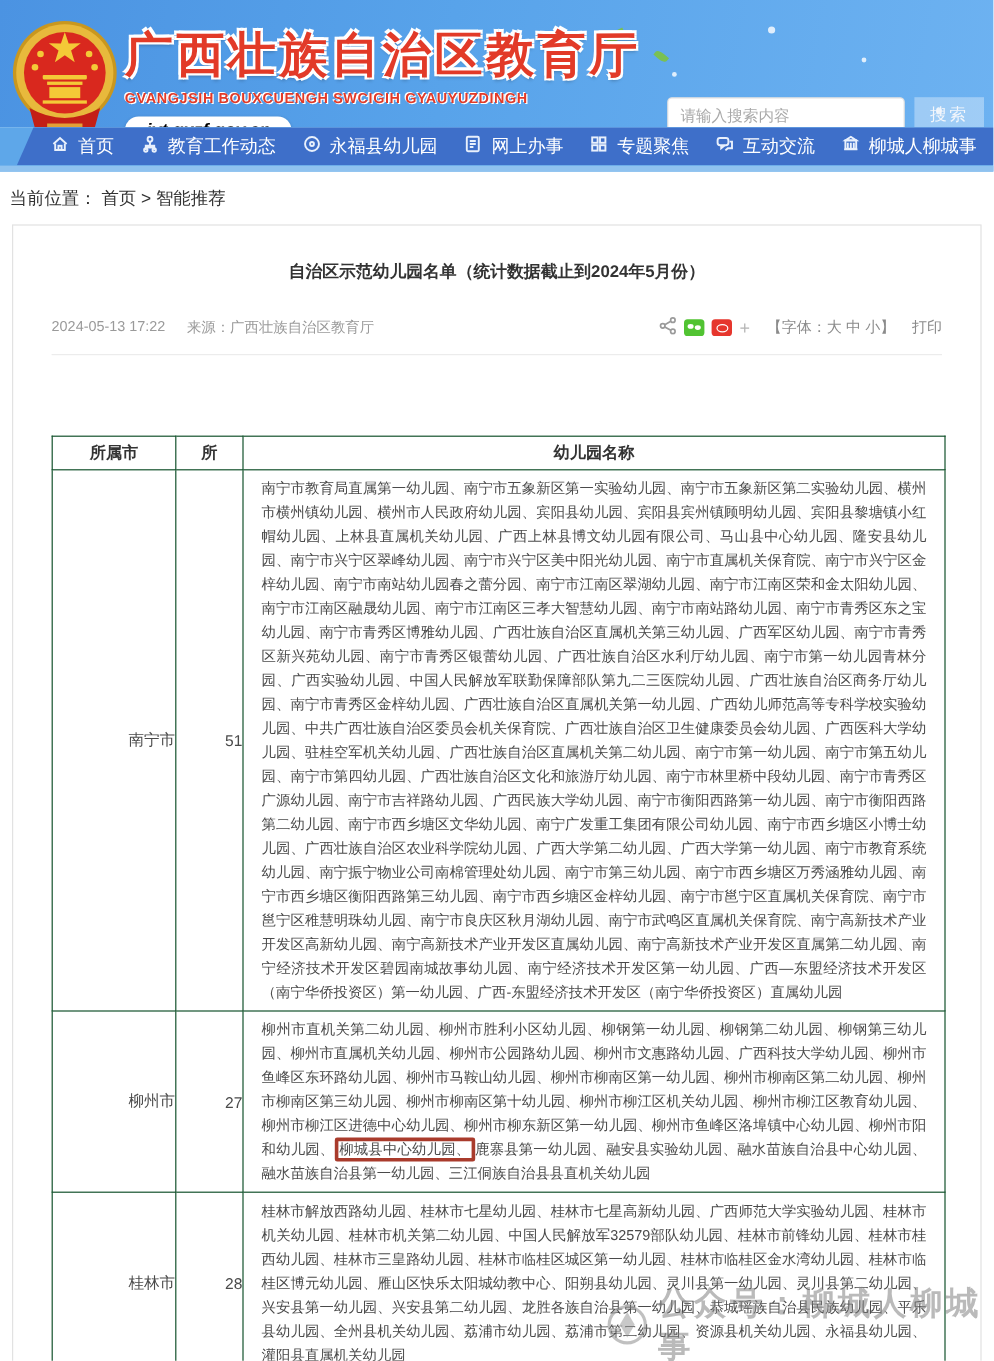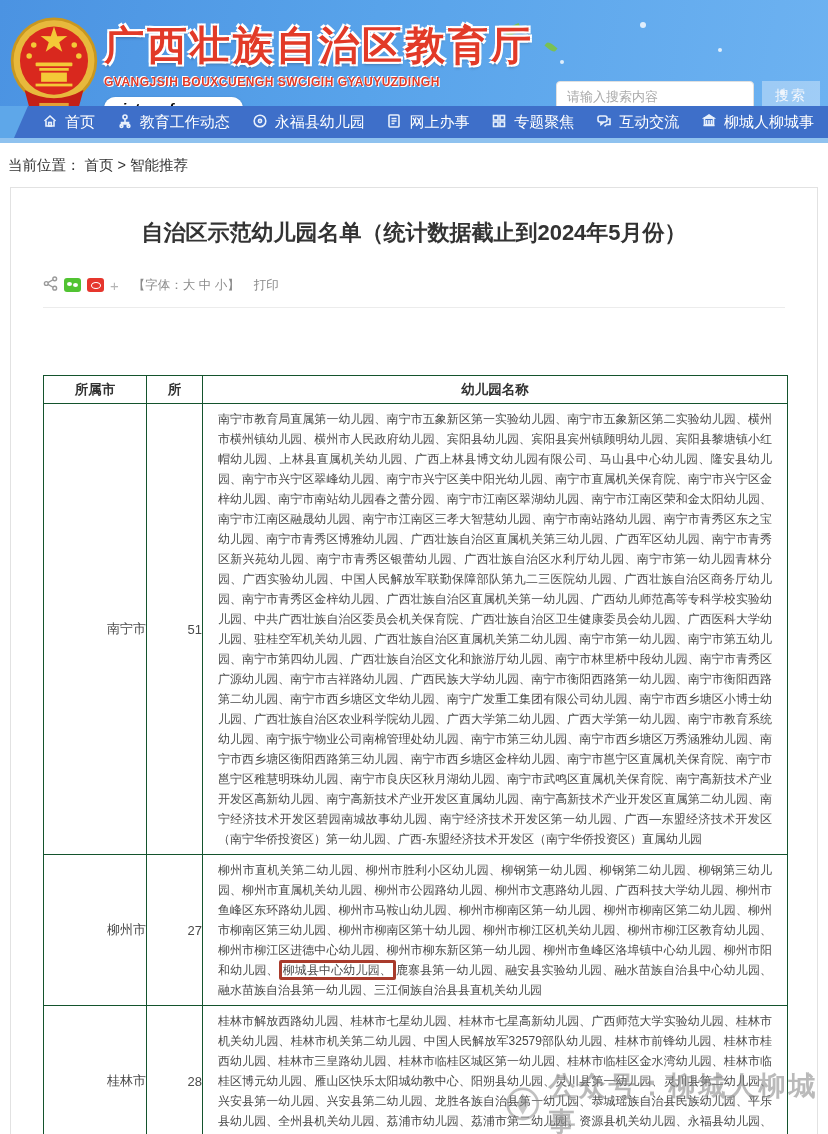--- a/index.html
+++ b/index.html
@@ -38,21 +38,21 @@
   .nav-item svg { width:16px; height:16px; stroke:#e8f0fc; fill:none; stroke-width:1.6; }
 
   
   .breadcrumb { padding:13px 8px 10px 8px; font-size:14.5px; color:#333; }
   .breadcrumb span { margin-right:4px; }
   .crumb-link { cursor:pointer; }
 
   
   .panel { margin:2px 10px 0 10px; height:1100px; background:#fff;
     border:1px solid #e2e2e2; padding:0 32px; overflow:hidden; }
-  .article-title { margin-top:30px; text-align:center; font-size:22px; font-weight:700; color:#333; }
+  .article-title { margin-top:30px; text-align:center; font-size:14px; font-weight:700; color:#333; }
   .meta-row { margin-top:28px; display:flex; justify-content:space-between; align-items:center;
     padding-bottom:13px; border-bottom:1px solid #ececec; }
   .meta-left { font-size:12px; color:#9a9a9a; display:flex; gap:18px; }
   .meta-right { display:flex; align-items:center; gap:14px; font-size:12.5px; color:#8b8b8b; }
   .share-icons { display:flex; align-items:center; gap:6px; }
   .icon-box { width:17px; height:14px; border-radius:3px; display:inline-block; position:relative; }
   .wechat { background:#51c332; }
   .wechat::after { content:""; position:absolute; left:3px; top:4px; width:5px; height:4px;
     background:#fff; border-radius:50%; box-shadow:6px 1px 0 0 #fff; }
   .weibo { background:#e6362d; }
@@ -184,20 +184,24 @@
 </div>
 
 <div class="breadcrumb">
   <span>当前位置：</span><span class="crumb-link">首页</span><span>&gt;</span><span class="crumb-link">智能推荐</span>
 </div>
 
 <div class="panel">
   <div class="article-title">自治区示范幼儿园名单（统计数据截止到2024年5月份）</div>
 
   <div class="meta-row">
+    <div class="meta-left">
+      <span>2024-05-13 17:22</span>
+      <span>来源：广西壮族自治区教育厅</span>
+    </div>
     <div class="meta-right">
       <span class="share-icons">
         <span class="share-glyph">
           <svg viewBox="0 0 16 16">
               <circle cx="12.5" cy="3" r="2"></circle>
               <circle cx="3.5" cy="8" r="2"></circle>
               <circle cx="12.5" cy="13" r="2"></circle>
               <path d="M5.3 7l5.4-3M5.3 9l5.4 3"></path>
             </svg>
         </span>

